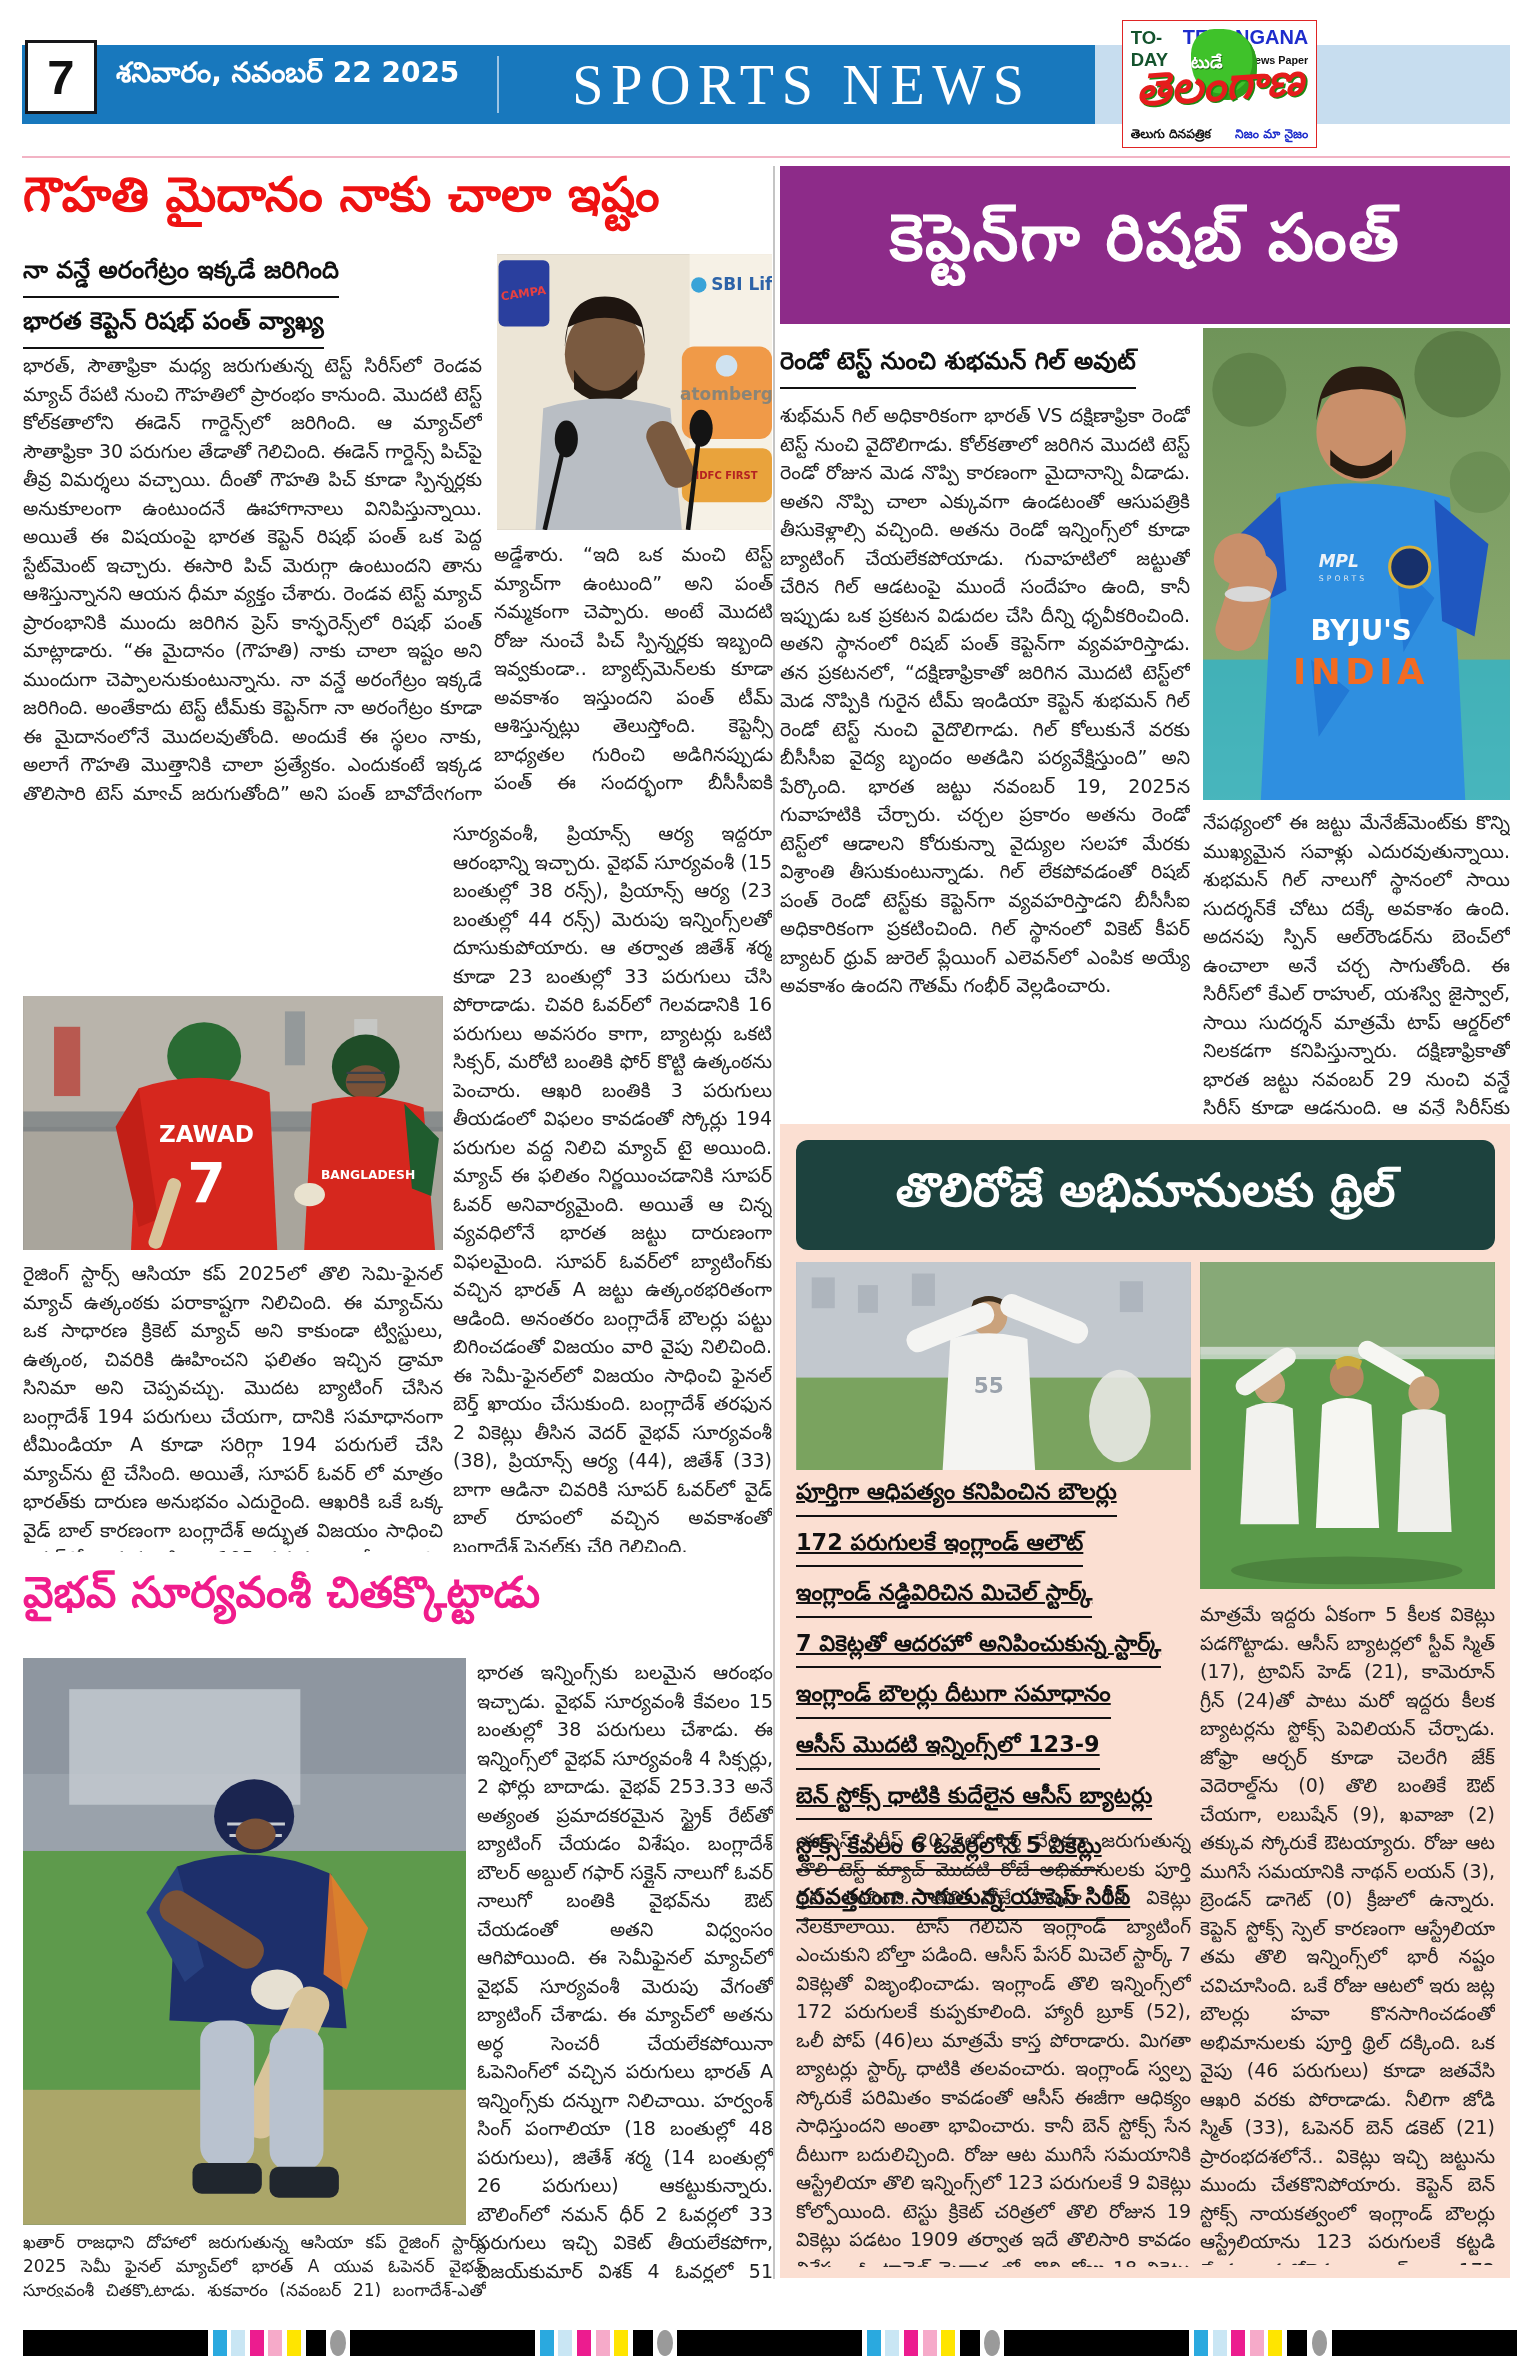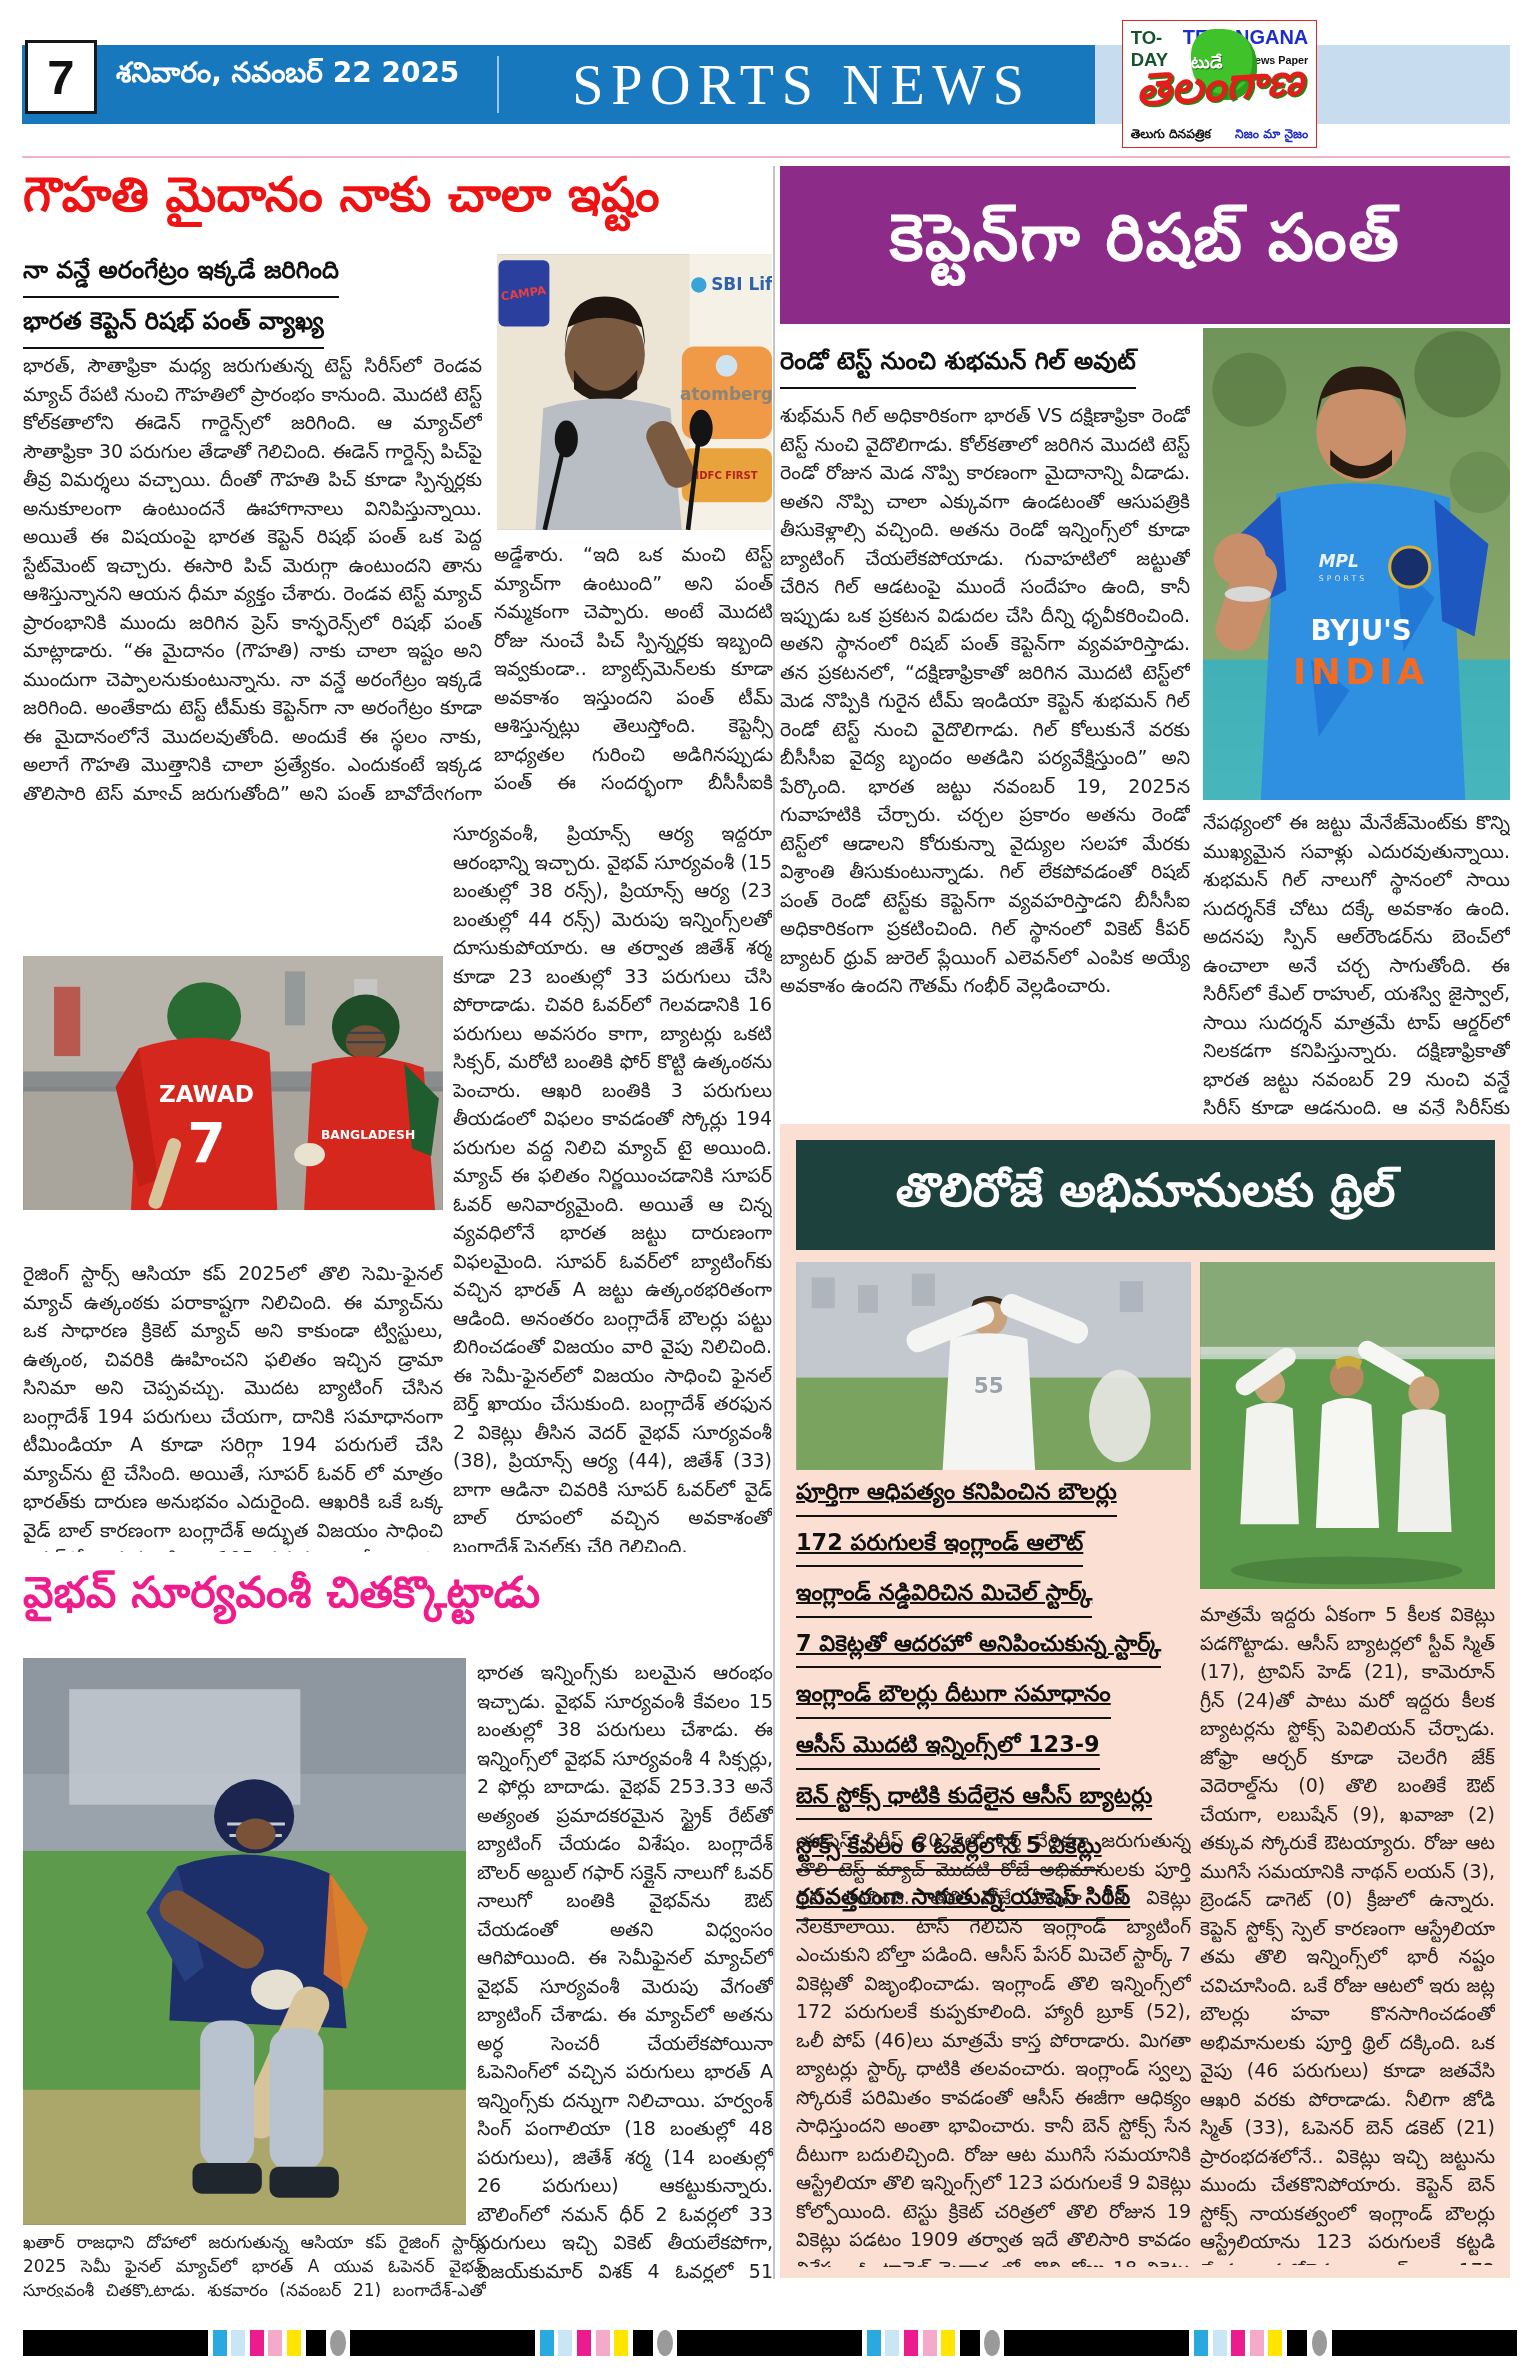--- a/index.html
+++ b/index.html
@@ -33,21 +33,21 @@
   .logo-b-left{color:#111;}
   .logo-b-right{color:#1d2ccc;}
   .thinrule{background:#f2b3c4;}
   
   .h-red{color:#ee1212;font-weight:bold;font-size:48px;line-height:1.1;}
   .h-magenta{color:#f01c8c;font-weight:bold;font-size:43px;}
   .graybox{background:#dadada;color:#28286e;font-weight:bold;font-size:35px;line-height:1.6;
            padding:14px 20px;box-sizing:border-box;}
   .purplebox{background:#8d2b89;color:#ffffff;display:flex;align-items:center;justify-content:center;}
   .purplebox span{font-size:65px;font-weight:bold;letter-spacing:1.5px;}
-  .tealbox{background:#1d423e;color:#ffffff;display:flex;align-items:center;justify-content:center;}
+  .tealbox{background:#1d423e;color:#ffffff;display:flex;align-items:center;justify-content:center;border-radius:12px;}
   .tealbox span{font-size:46px;font-weight:bold;}
   .pinkbg{background:#fbdfd2;}
   .deck{font-weight:bold;font-size:24px;color:#111;}
   .deck .u{display:inline-block;border-bottom:2.3px solid #111;padding-bottom:6.2px;}
   .body-txt{font-size:19px;line-height:1.5;text-align:justify;color:#222222;overflow:hidden;}
   .body-sm{font-size:17px;line-height:1.4;text-align:justify;color:#222222;overflow:hidden;}
   .bullets div{display:table;font-weight:bold;font-size:22.4px;color:#111;
                border-bottom:2.3px solid #111;padding-bottom:4.6px;margin-bottom:12px;text-decoration:underline;}
   .vdivider{background:#c4c4c4;width:1.5px;}
   .photo{overflow:hidden;background:#888;}
@@ -122,21 +122,21 @@
       </g>
       <ellipse cx="90" cy="240" rx="15" ry="24" fill="#141414"></ellipse>
       <ellipse cx="265" cy="226" rx="15" ry="24" fill="#141414"></ellipse>
     </svg>
   </div>
 
   <div class="abs body-txt" style="left:23px;top:351px;width:459px;height:449px;">భారత్, సౌతాఫ్రికా మధ్య జరుగుతున్న టెస్ట్ సిరీస్‌లో రెండవ మ్యాచ్ రేపటి నుంచి గౌహతిలో ప్రారంభం కానుంది. మొదటి టెస్ట్ కోల్‌కతాలోని ఈడెన్ గార్డెన్స్‌లో జరిగింది. ఆ మ్యాచ్‌లో సౌతాఫ్రికా 30 పరుగుల తేడాతో గెలిచింది. ఈడెన్ గార్డెన్స్ పిచ్‌పై తీవ్ర విమర్శలు వచ్చాయి. దీంతో గౌహతి పిచ్ కూడా స్పిన్నర్లకు అనుకూలంగా ఉంటుందనే ఊహాగానాలు వినిపిస్తున్నాయి. అయితే ఈ విషయంపై భారత కెప్టెన్ రిషభ్ పంత్ ఒక పెద్ద స్టేట్‌మెంట్ ఇచ్చారు. ఈసారి పిచ్ మెరుగ్గా ఉంటుందని తాను ఆశిస్తున్నానని ఆయన ధీమా వ్యక్తం చేశారు. రెండవ టెస్ట్ మ్యాచ్ ప్రారంభానికి ముందు జరిగిన ప్రెస్ కాన్ఫరెన్స్‌లో రిషభ్ పంత్ మాట్లాడారు. “ఈ మైదానం (గౌహతి) నాకు చాలా ఇష్టం అని ముందుగా చెప్పాలనుకుంటున్నాను. నా వన్డే అరంగేట్రం ఇక్కడే జరిగింది. అంతేకాదు టెస్ట్ టీమ్‌కు కెప్టెన్‌గా నా అరంగేట్రం కూడా ఈ మైదానంలోనే మొదలవుతోంది. అందుకే ఈ స్థలం నాకు, అలాగే గౌహతి మొత్తానికి చాలా ప్రత్యేకం. ఎందుకంటే ఇక్కడ తొలిసారి టెస్ట్ మ్యాచ్ జరుగుతోంది” అని పంత్ భావోద్వేగంగా చెప్పారు. పిచ్ గురించి మాట్లాడుతూ.. పంత్ ఆసక్తికర వ్యాఖ్యలు చేశారు. “పిచ్ విషయానికి వస్తే ఈసారి పిచ్ మెరుగ్గా ఉండొచ్చు. రోజులు గడిచేకొద్దీ పిచ్ టర్న్ అవ్వొచ్చు. కొన్ని రోజుల్లో మంచి బ్యాటింగ్ ఇది బాగా అనుకూలించే అవకాశం ఉంది. కొన్ని బౌలింగ్‌కు ఇది బాగా అనుకూలించే అవకాశం ఉంది.</div>
   <div class="abs body-txt" style="left:494px;top:540px;width:279px;height:261px;">అడ్డేశారు. “ఇది ఒక మంచి టెస్ట్ మ్యాచ్‌గా ఉంటుంది” అని పంత్ నమ్మకంగా చెప్పారు. అంటే మొదటి రోజు నుంచే పిచ్ స్పిన్నర్లకు ఇబ్బంది ఇవ్వకుండా.. బ్యాట్స్‌మెన్‌లకు కూడా అవకాశం ఇస్తుందని పంత్ టీమ్ ఆశిస్తున్నట్లు తెలుస్తోంది. కెప్టెన్సీ బాధ్యతల గురించి అడిగినప్పుడు పంత్ ఈ సందర్భంగా బీసీసీఐకి మరోసారి ధన్యవాదాలు తెలిపారు. “కొన్నిసార్లు మనం పెద్ద మ్యాచ్ గురించి ఎక్కువగా ఆలోచిస్తే ఒత్తిడి పెరుగుతుంది. అందుకే నేను ఎప్పుడూ ఆటమీదనే దృష్టి పెడతాను. మొదటి టెస్ట్ మాకు అలవడలేదు. అయితే రెండవ టెస్ట్‌లో గెలిచి సిరీస్‌ను సమం చేయడానికి టీమిండియా పట్టుదలగా ఉంది.</div>
 
 
-  <div class="abs photo" style="left:23px;top:956px;width:420px;height:254px;">
+  <div class="abs photo" style="left:23px;top:996px;width:420px;height:254px;">
     <svg width="420" height="254" viewBox="0 0 545 330">
       <rect width="545" height="330" fill="#a9a59c"></rect>
       <rect width="545" height="170" fill="#b9b4ab"></rect>
       <rect x="40" y="40" width="34" height="90" fill="#b8423a" opacity="0.8"></rect>
       <rect x="340" y="20" width="26" height="70" fill="#6f7d8a" opacity="0.5"></rect>
       <rect x="430" y="30" width="30" height="80" fill="#cfd3d6" opacity="0.6"></rect>
       <rect y="150" width="545" height="26" fill="#5a6570" opacity="0.5"></rect>
       <ellipse cx="235" cy="78" rx="48" ry="44" fill="#2a6b33"></ellipse>
       <path d="M150 120 Q235 90 320 125 L330 330 L140 330 Z" fill="#d6271e"></path>
       <path d="M150 120 L120 170 L150 300 L175 290 Z" fill="#c21f17"></path>

